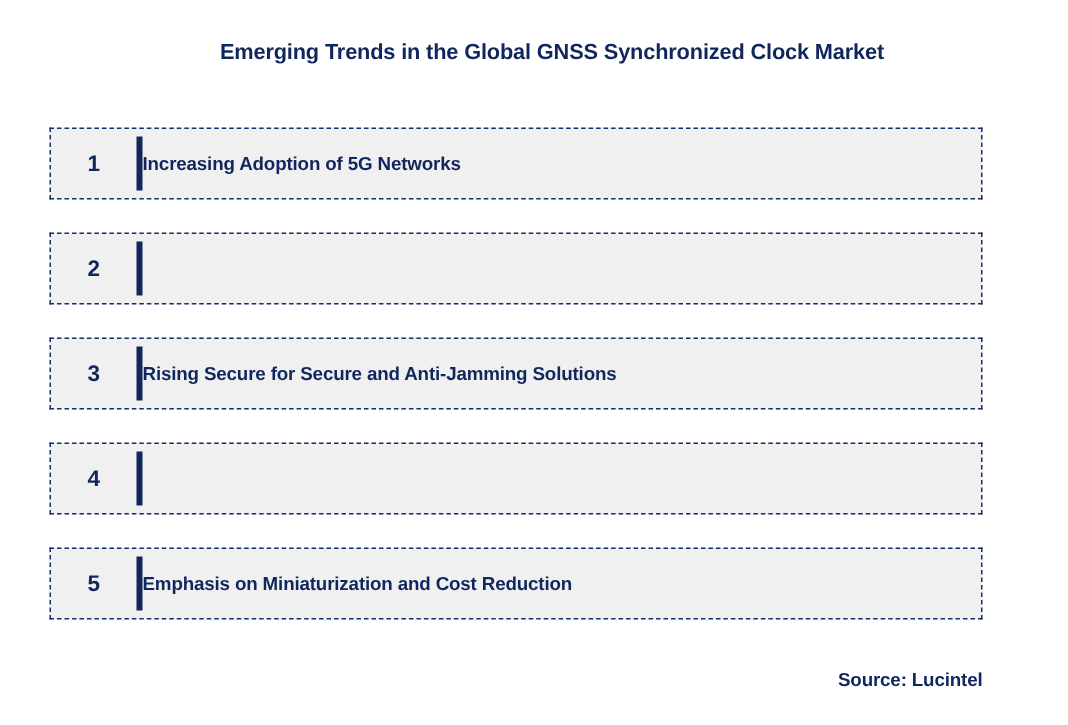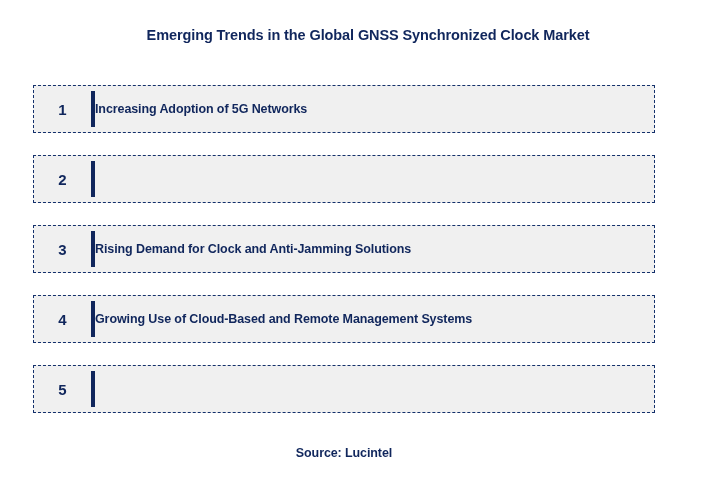--- a/index.html
+++ b/index.html
@@ -92,21 +92,21 @@
     white-space: nowrap;
     overflow: hidden;
   }
 
   
   .source {
     position: absolute;
     left: 33px;
     top: 446px;
     width: 622px;
-    text-align: center;
+    text-align: right;
     font-size: 12.5px;
     font-weight: bold;
     color: #10265c;
     letter-spacing: -0.1px;
     white-space: nowrap;
   }
 </style>
 </head>
 <body>
 
@@ -123,31 +123,31 @@
     </div>
 
     <div class="trend-row">
       <div class="trend-number">2</div>
       <div class="trend-divider"></div>
     </div>
 
     <div class="trend-row">
       <div class="trend-number">3</div>
       <div class="trend-divider"></div>
-      <div class="trend-label">Rising Demand for Clock and Anti-Jamming  Solutions</div>
+      <div class="trend-label">Rising Secure for Secure and Anti-Jamming  Solutions</div>
     </div>
 
     <div class="trend-row">
       <div class="trend-number">4</div>
       <div class="trend-divider"></div>
-      <div class="trend-label">Growing Use of Cloud-Based and Remote Management Systems</div>
     </div>
 
     <div class="trend-row">
       <div class="trend-number">5</div>
       <div class="trend-divider"></div>
+      <div class="trend-label">Emphasis on Miniaturization and Cost Reduction</div>
     </div>
 
   </div>
 
   <div class="source">Source: Lucintel</div>
 
 </div>
 
 </body></html>

